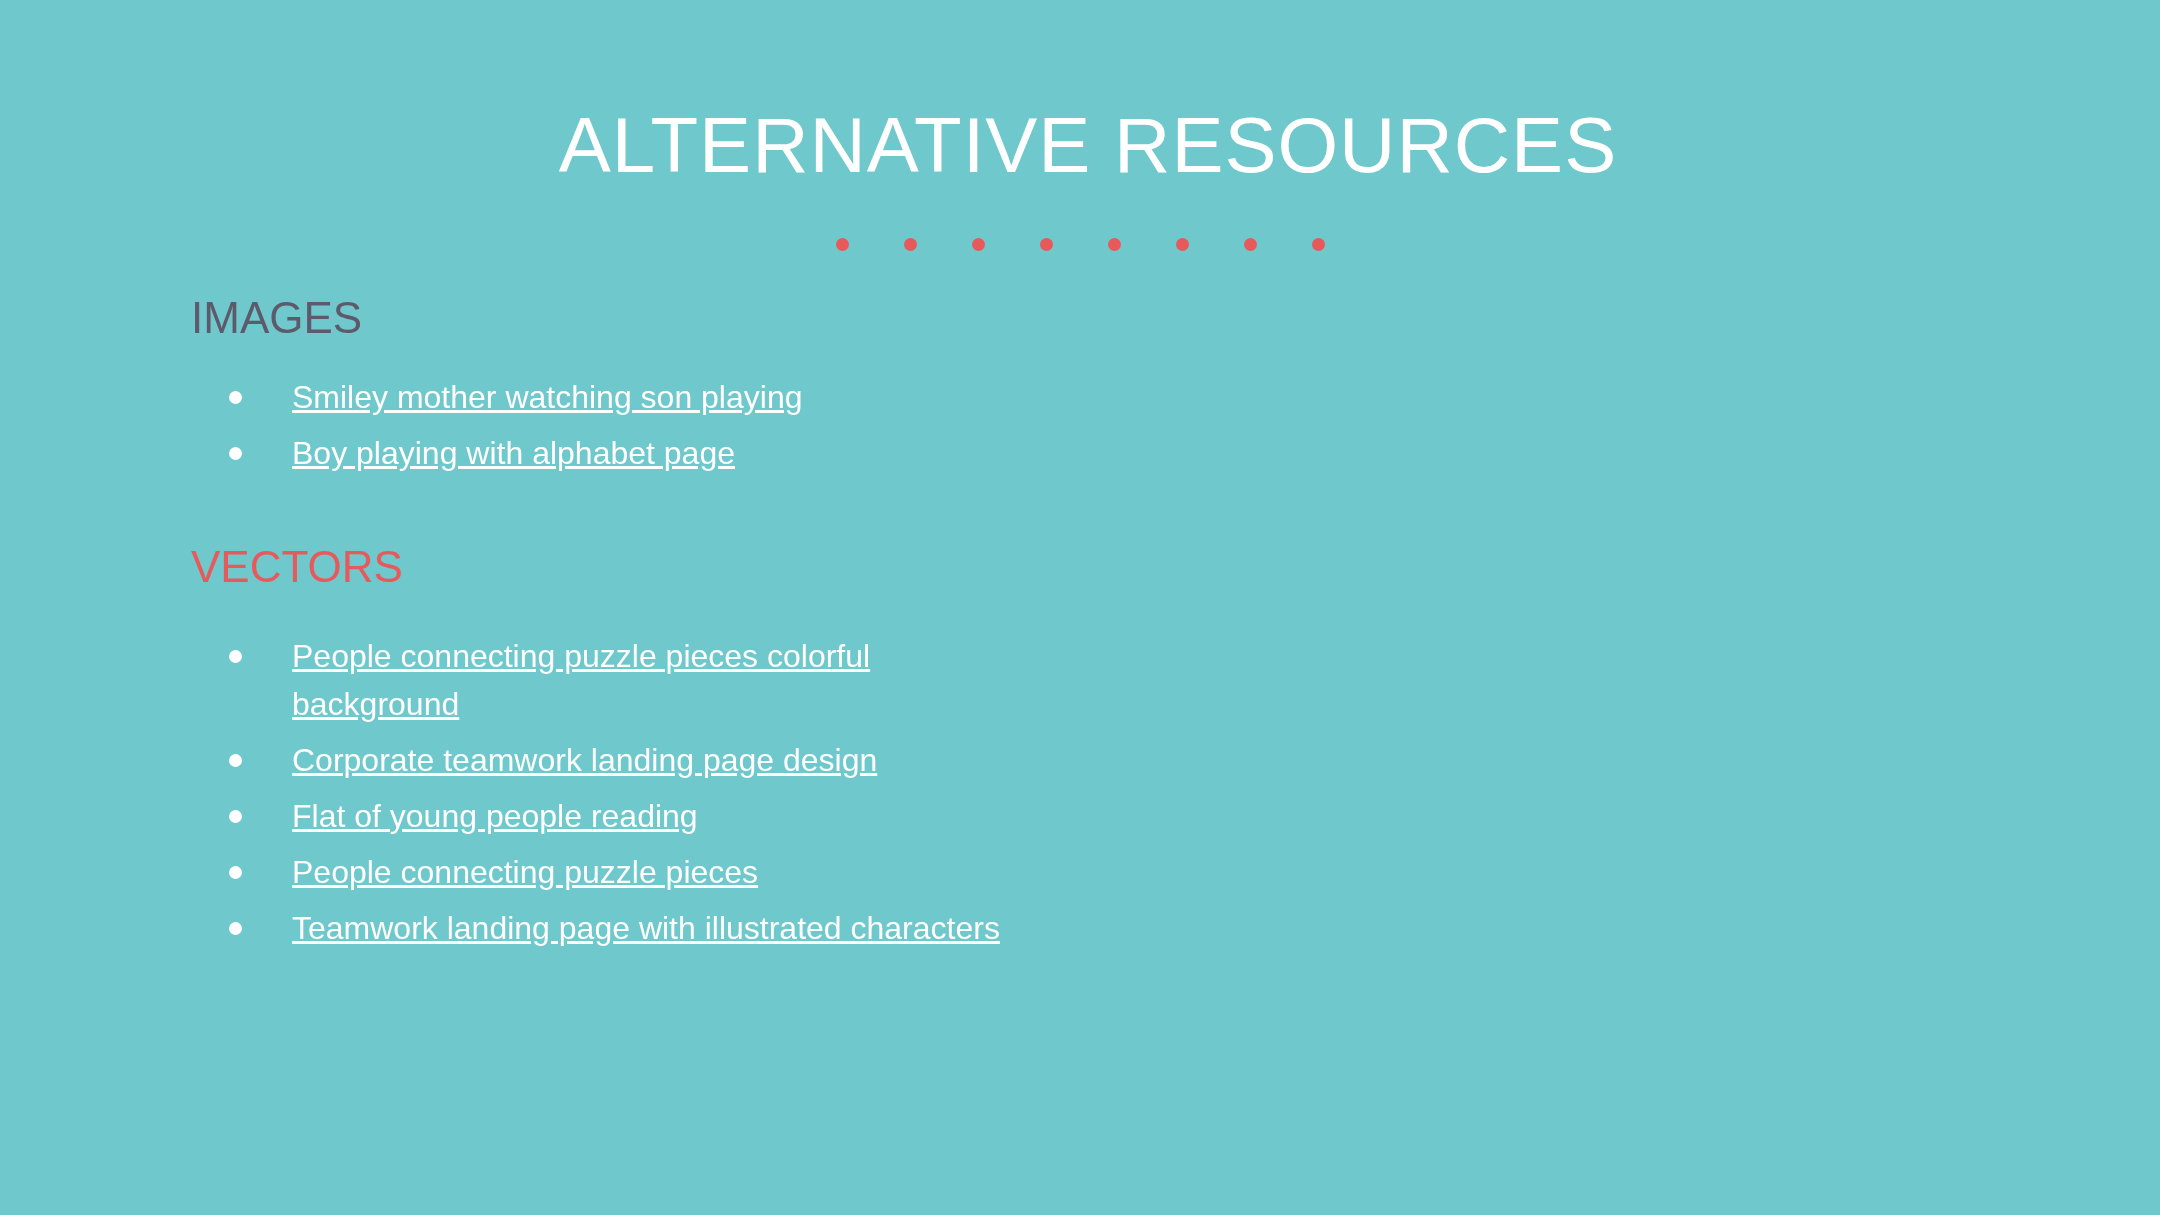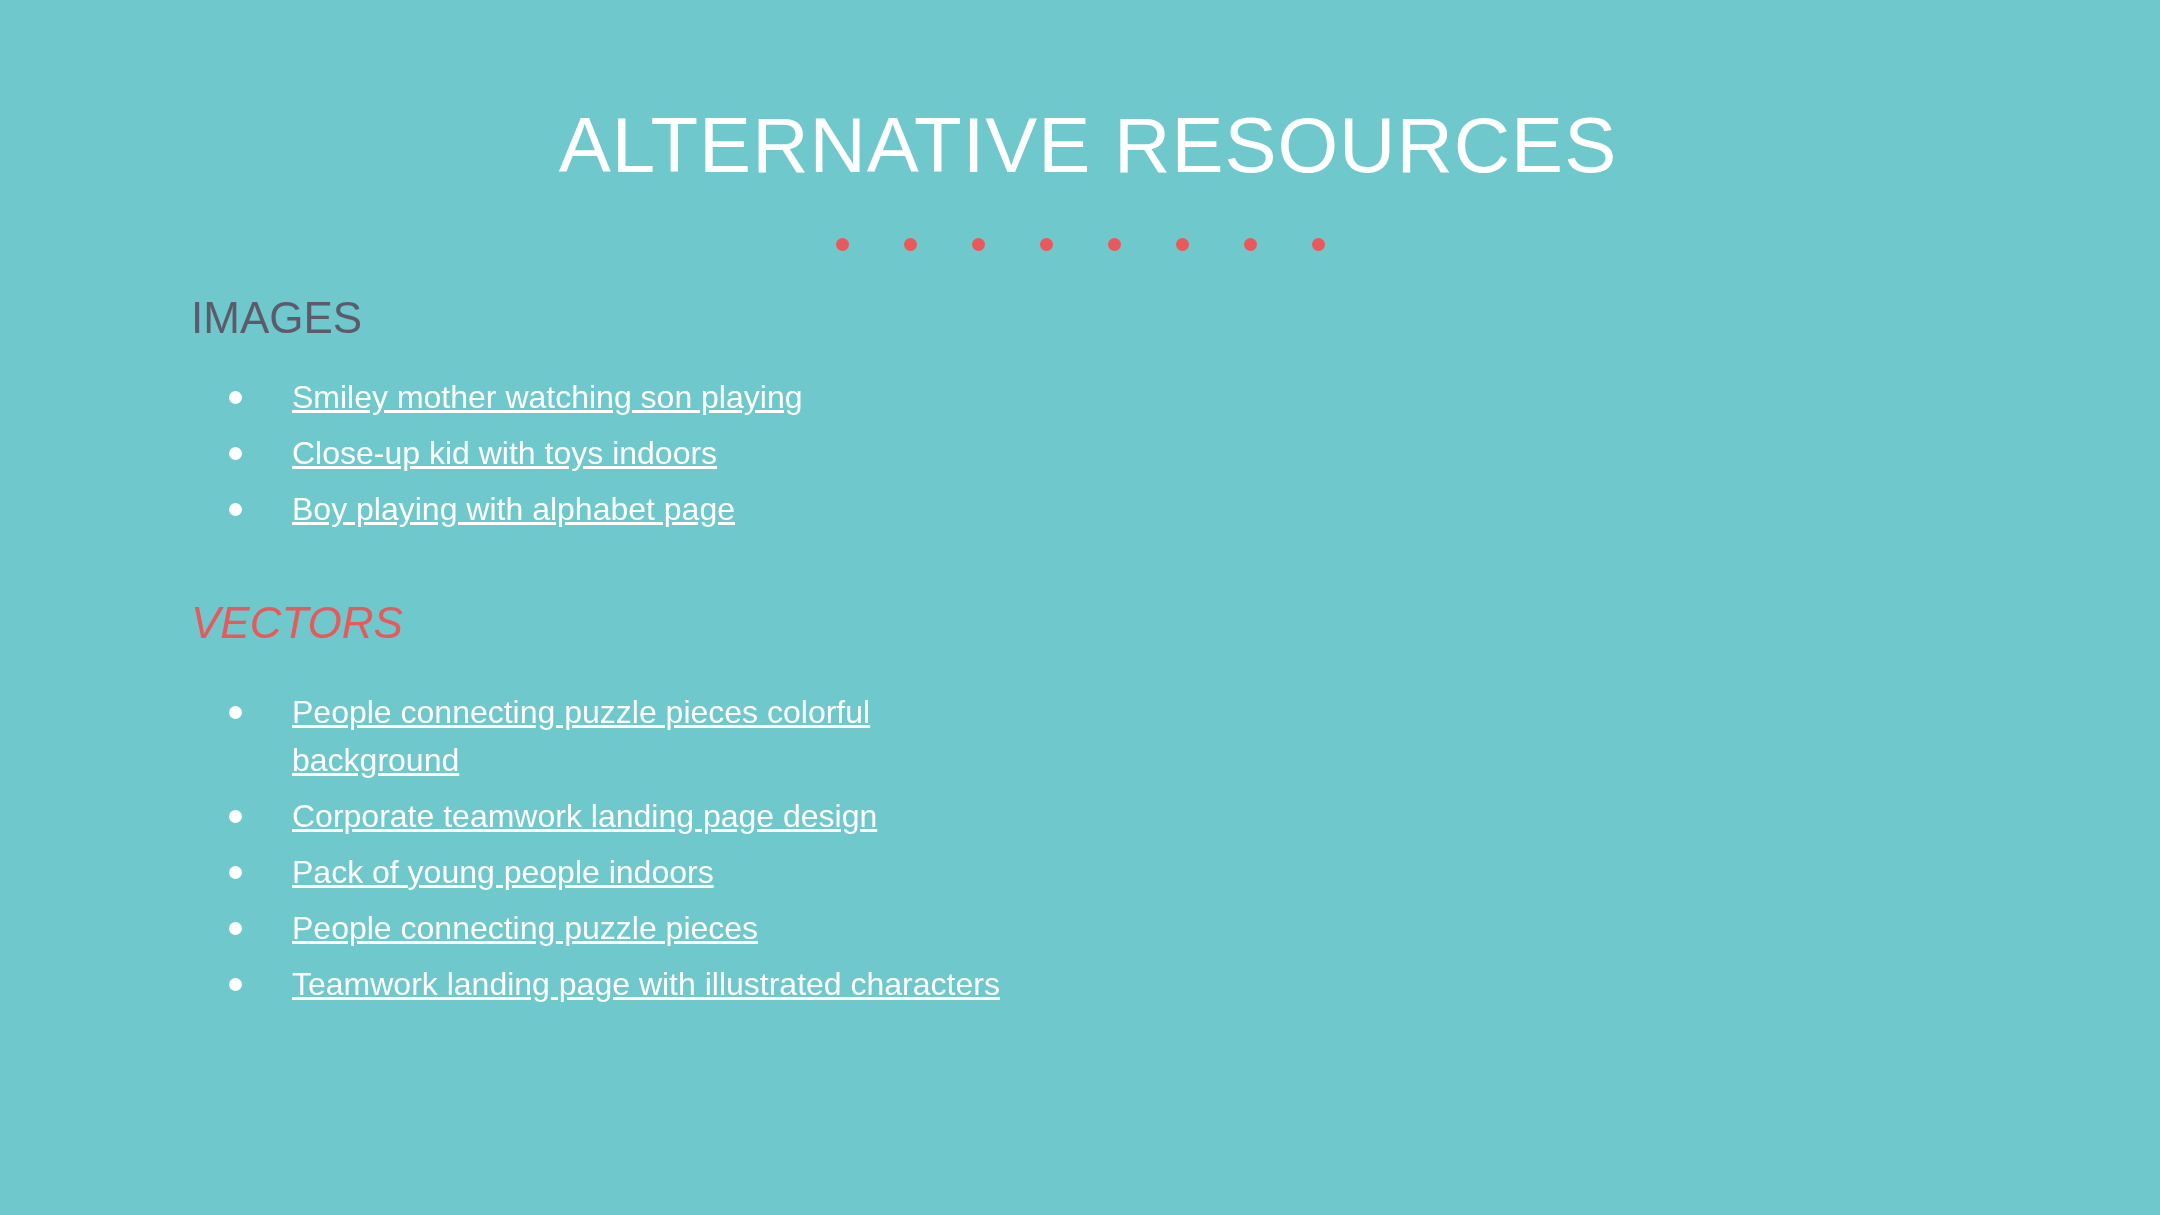--- a/index.html
+++ b/index.html
@@ -62,21 +62,20 @@
     margin: 0;
   }
   .heading-images {
     color: #5d5a6b;
     margin-bottom: 28px;
   }
   .heading-vectors {
     color: #e8595c;
     margin-top: 64px;
     margin-bottom: 38px;
-    font-style: italic;
   }
   ul.link-list {
     list-style: none;
     margin: 0;
     padding: 0;
   }
   ul.link-list li {
     position: relative;
     padding-left: 101px;
     margin-bottom: 8px;
@@ -123,38 +122,35 @@
 
   <div class="content">
 
     <h2 class="section-heading heading-images">IMAGES</h2>
 
     <ul class="link-list">
       <li>
         <a href="#">Smiley mother watching son playing</a>
       </li>
       <li>
-        <a href="#">Close-up kid with toys indoors</a>
-      </li>
-      <li>
         <a href="#">Boy playing with alphabet page</a>
       </li>
     </ul>
 
     <h2 class="section-heading heading-vectors">VECTORS</h2>
 
     <ul class="link-list">
       <li class="wrap-item">
         <a href="#">People connecting puzzle pieces colorful background</a>
       </li>
       <li>
         <a href="#">Corporate teamwork landing page design</a>
       </li>
       <li>
-        <a href="#">Pack of young people indoors</a>
+        <a href="#">Flat of young people reading</a>
       </li>
       <li>
         <a href="#">People connecting puzzle pieces</a>
       </li>
       <li>
         <a href="#">Teamwork landing page with illustrated characters</a>
       </li>
     </ul>
 
   </div>

